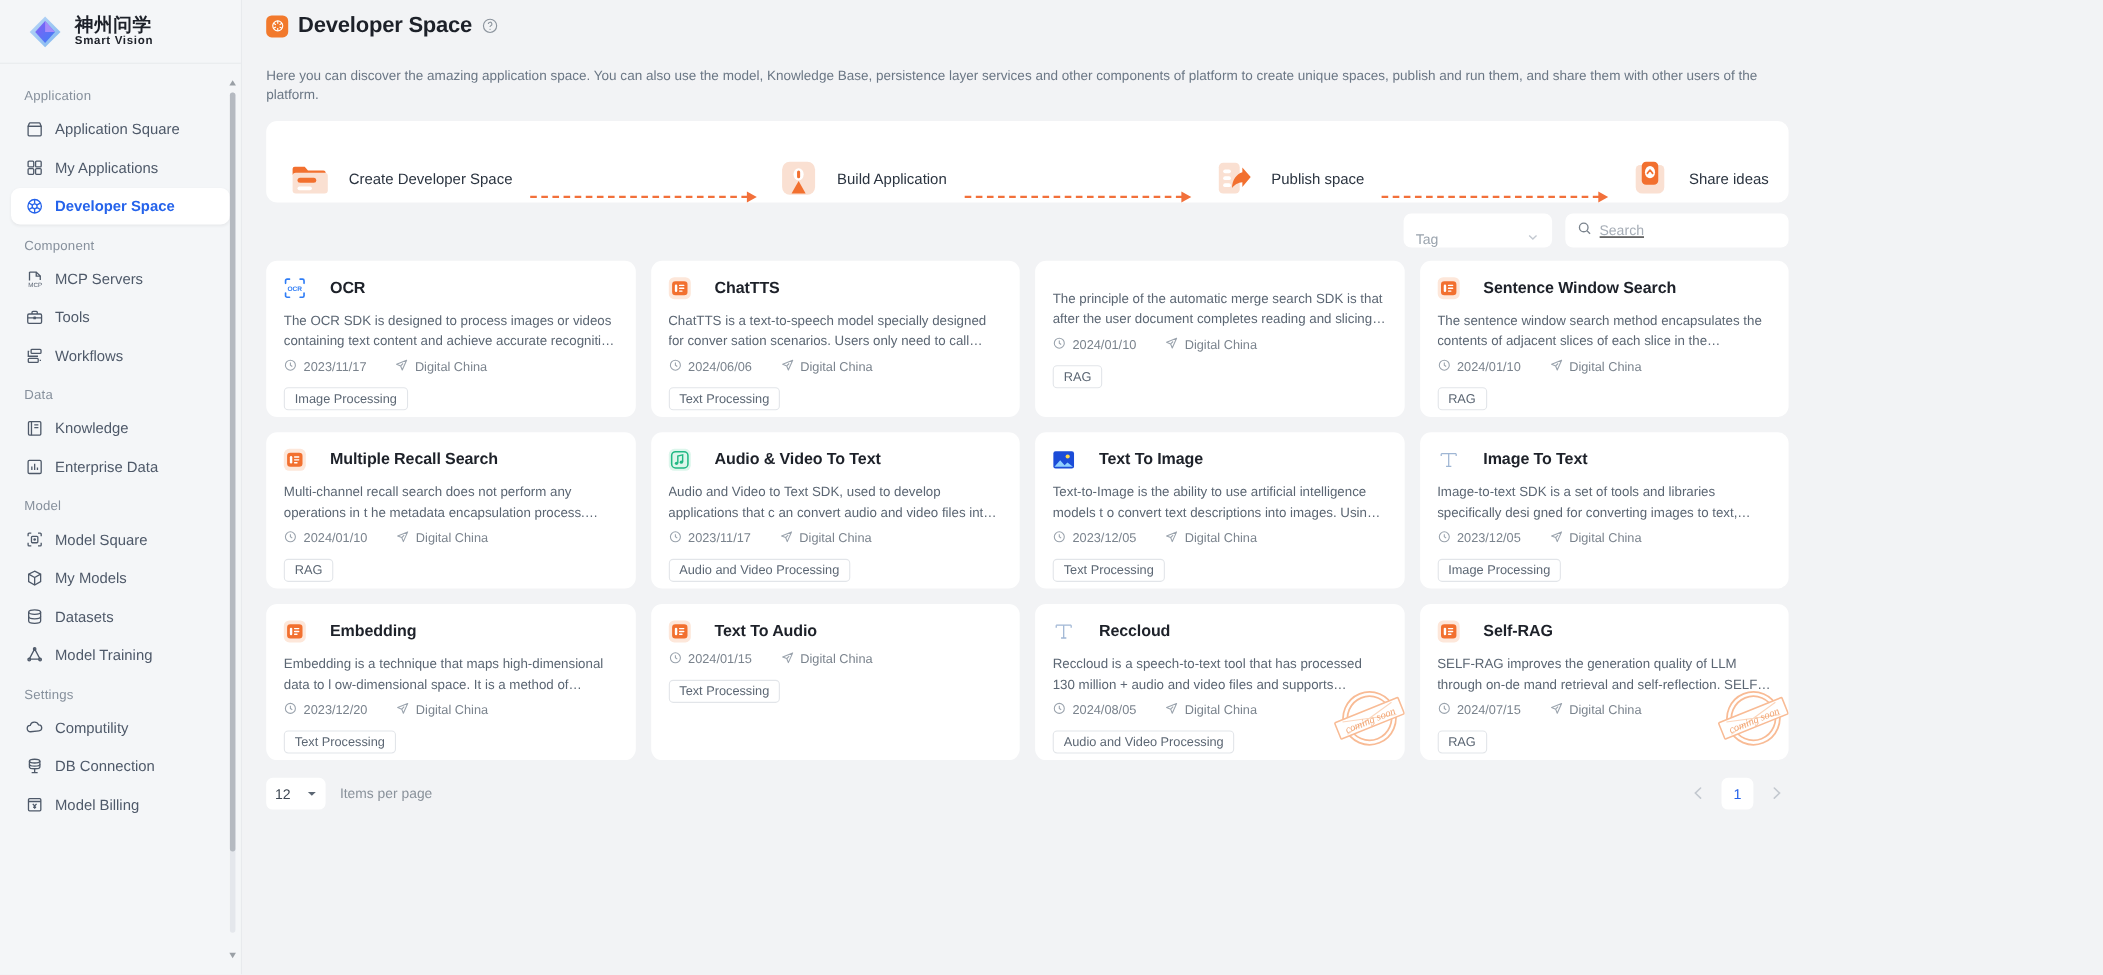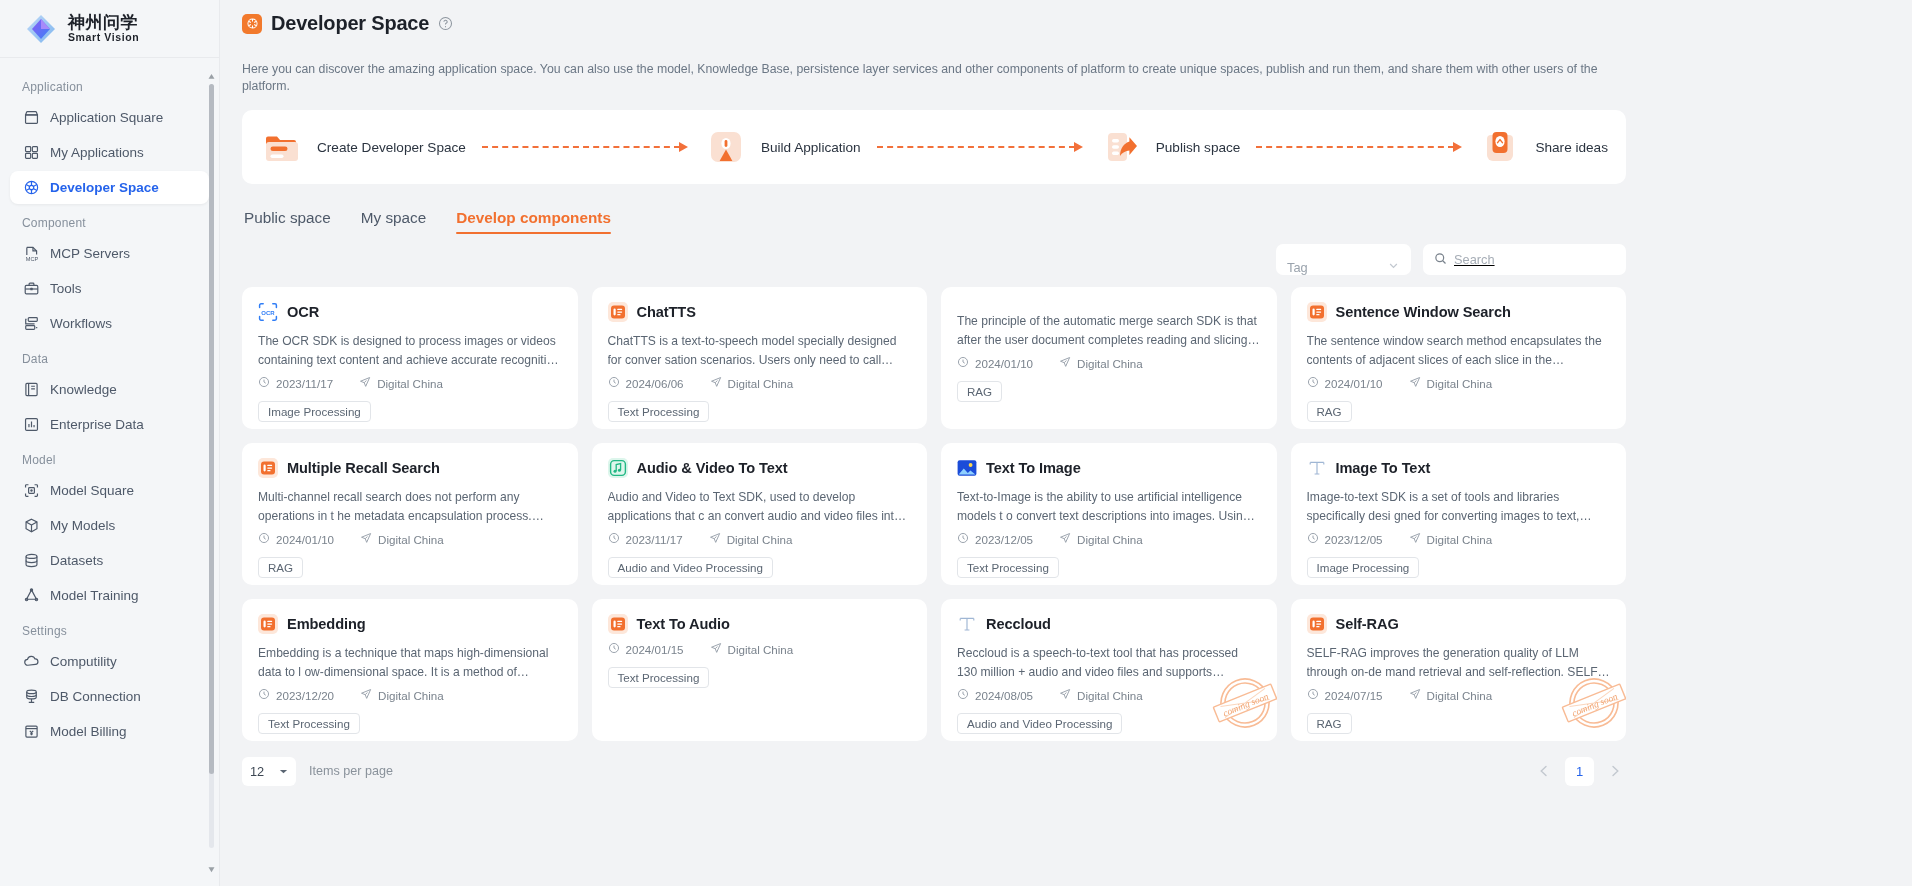--- a/index.html
+++ b/index.html
@@ -79,21 +79,21 @@
     flex: 0 0 20px;
   }
   .page-title { font-size: 20px; font-weight: 700; color: #1d2129; letter-spacing: -.2px; }
   .help-icon { width: 15px; height: 15px; flex:0 0 15px; }
   .page-desc { font-size: 12.3px; color: #6b7785; margin-top: 26px; line-height: 1.4; }
 
   
   .steps {
     margin-top: 15px;
     height: 74px; background: #fff; border-radius: 10px;
-    display: flex; align-items: center;
+    display: flex; align-items: flex-end;
     padding: 0 18px;
   }
   .step { display: flex; align-items: center; gap: 13px; flex: 0 0 auto; }
   .step-icon { width: 44px; height: 44px; flex: 0 0 44px; }
   .step-label { font-size: 13.6px; color: #2b3440; white-space: nowrap; }
   .connector { flex: 1 1 auto; display: flex; align-items: center; min-width: 40px; margin: 0 16px; }
   .dashline { flex: 1; height: 0; border-top: 2px dashed #f2703a; }
   .arrowhead {
     width: 0; height: 0; flex: 0 0 auto;
     border-left: 9px solid #f2703a;
@@ -139,21 +139,21 @@
     gap: 14px;
     margin-top: 12px;
   }
   .card {
     background: #fff; border-radius: 10px;
     padding: 15px 16px 14px 16px;
     height: 142px;
     position: relative; overflow: hidden;
     cursor: pointer;
   }
-  .card-head { display: flex; align-items: center; gap: 9px; }
+  .card-head { display: flex; align-items: center; gap: 22px; }
   .card-icon { width: 20px; height: 20px; flex: 0 0 20px; border-radius: 5px; display:flex; align-items:center; justify-content:center; }
   .card-title { font-size: 14.6px; font-weight: 700; color: #1d2129; letter-spacing: -.1px; }
   .card-desc {
     margin-top: 10px;
     font-size: 12.1px; line-height: 1.5; color: #5b6673;
     display: -webkit-box; -webkit-line-clamp: 2; -webkit-box-orient: vertical;
     overflow: hidden; height: 36px;
   }
   .card-meta { display: flex; align-items: center; gap: 26px; margin-top: 8px; }
   .meta-item { display: flex; align-items: center; gap: 6px; font-size: 11.6px; color: #7a838d; }
@@ -477,25 +477,20 @@
             <path d="M9 14a4 4 0 0 1 4-4h18a4 4 0 0 1 4 4v16a6 6 0 0 1-6 6H15a6 6 0 0 1-6-6z" fill="#fae0d2"></path>
             <rect x="14.5" y="7" width="15" height="21" rx="4" fill="#f2702f"></rect>
             <ellipse cx="22" cy="16.5" rx="4.6" ry="5.6" fill="#fff"></ellipse>
             <path d="M19.6 17.6l2.4-3 2.4 3" fill="none" stroke="#f2702f" stroke-width="1.5" stroke-linecap="round" stroke-linejoin="round"></path>
           </svg>
         </span>
         <span class="step-label">Share ideas</span>
       </div>
     </section>
 
-    <div class="tabs">
-      <div class="tab">Public space</div>
-      <div class="tab">My space</div>
-      <div class="tab active">Develop components</div>
-    </div>
 
     <div class="filter-row">
       <div class="tag-select">
         <span>Tag</span>
         <span>
           <svg viewBox="0 0 14 14" width="13" height="13" fill="none" stroke="#c2c8d0" stroke-width="1.3">
             <path d="M3.4 5.4L7 9l3.6-3.6"></path>
           </svg>
         </span>
       </div>

